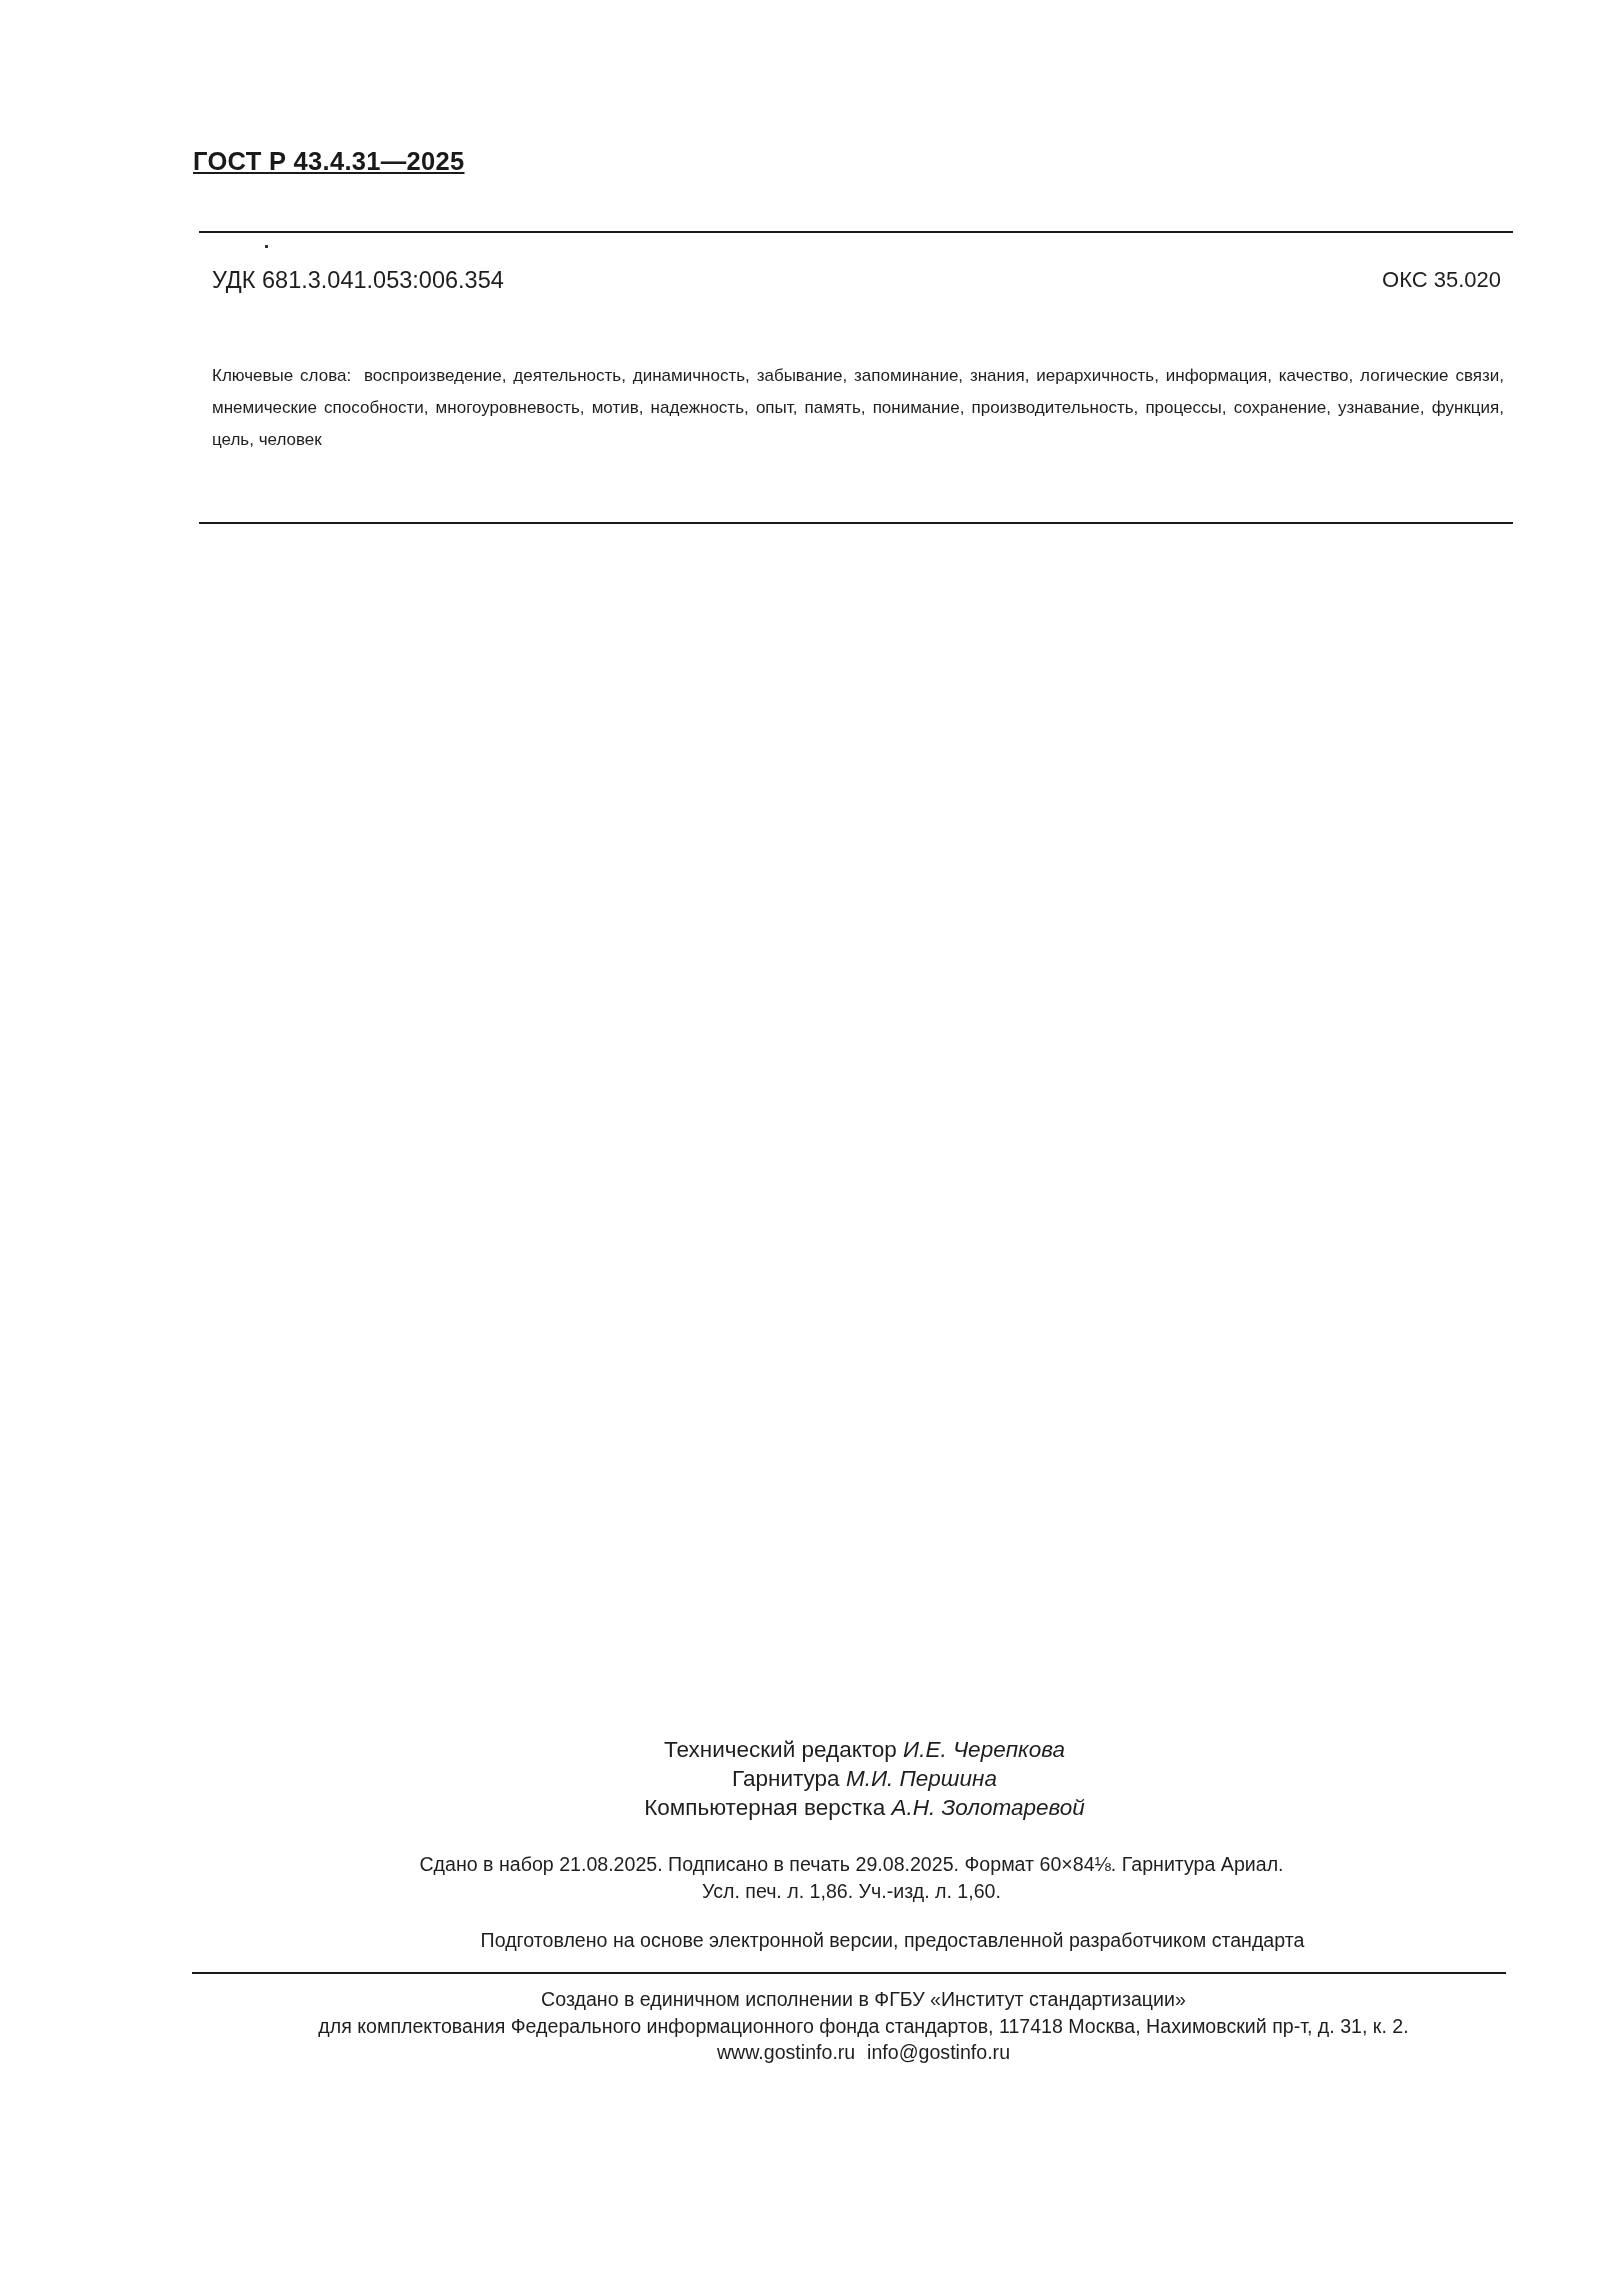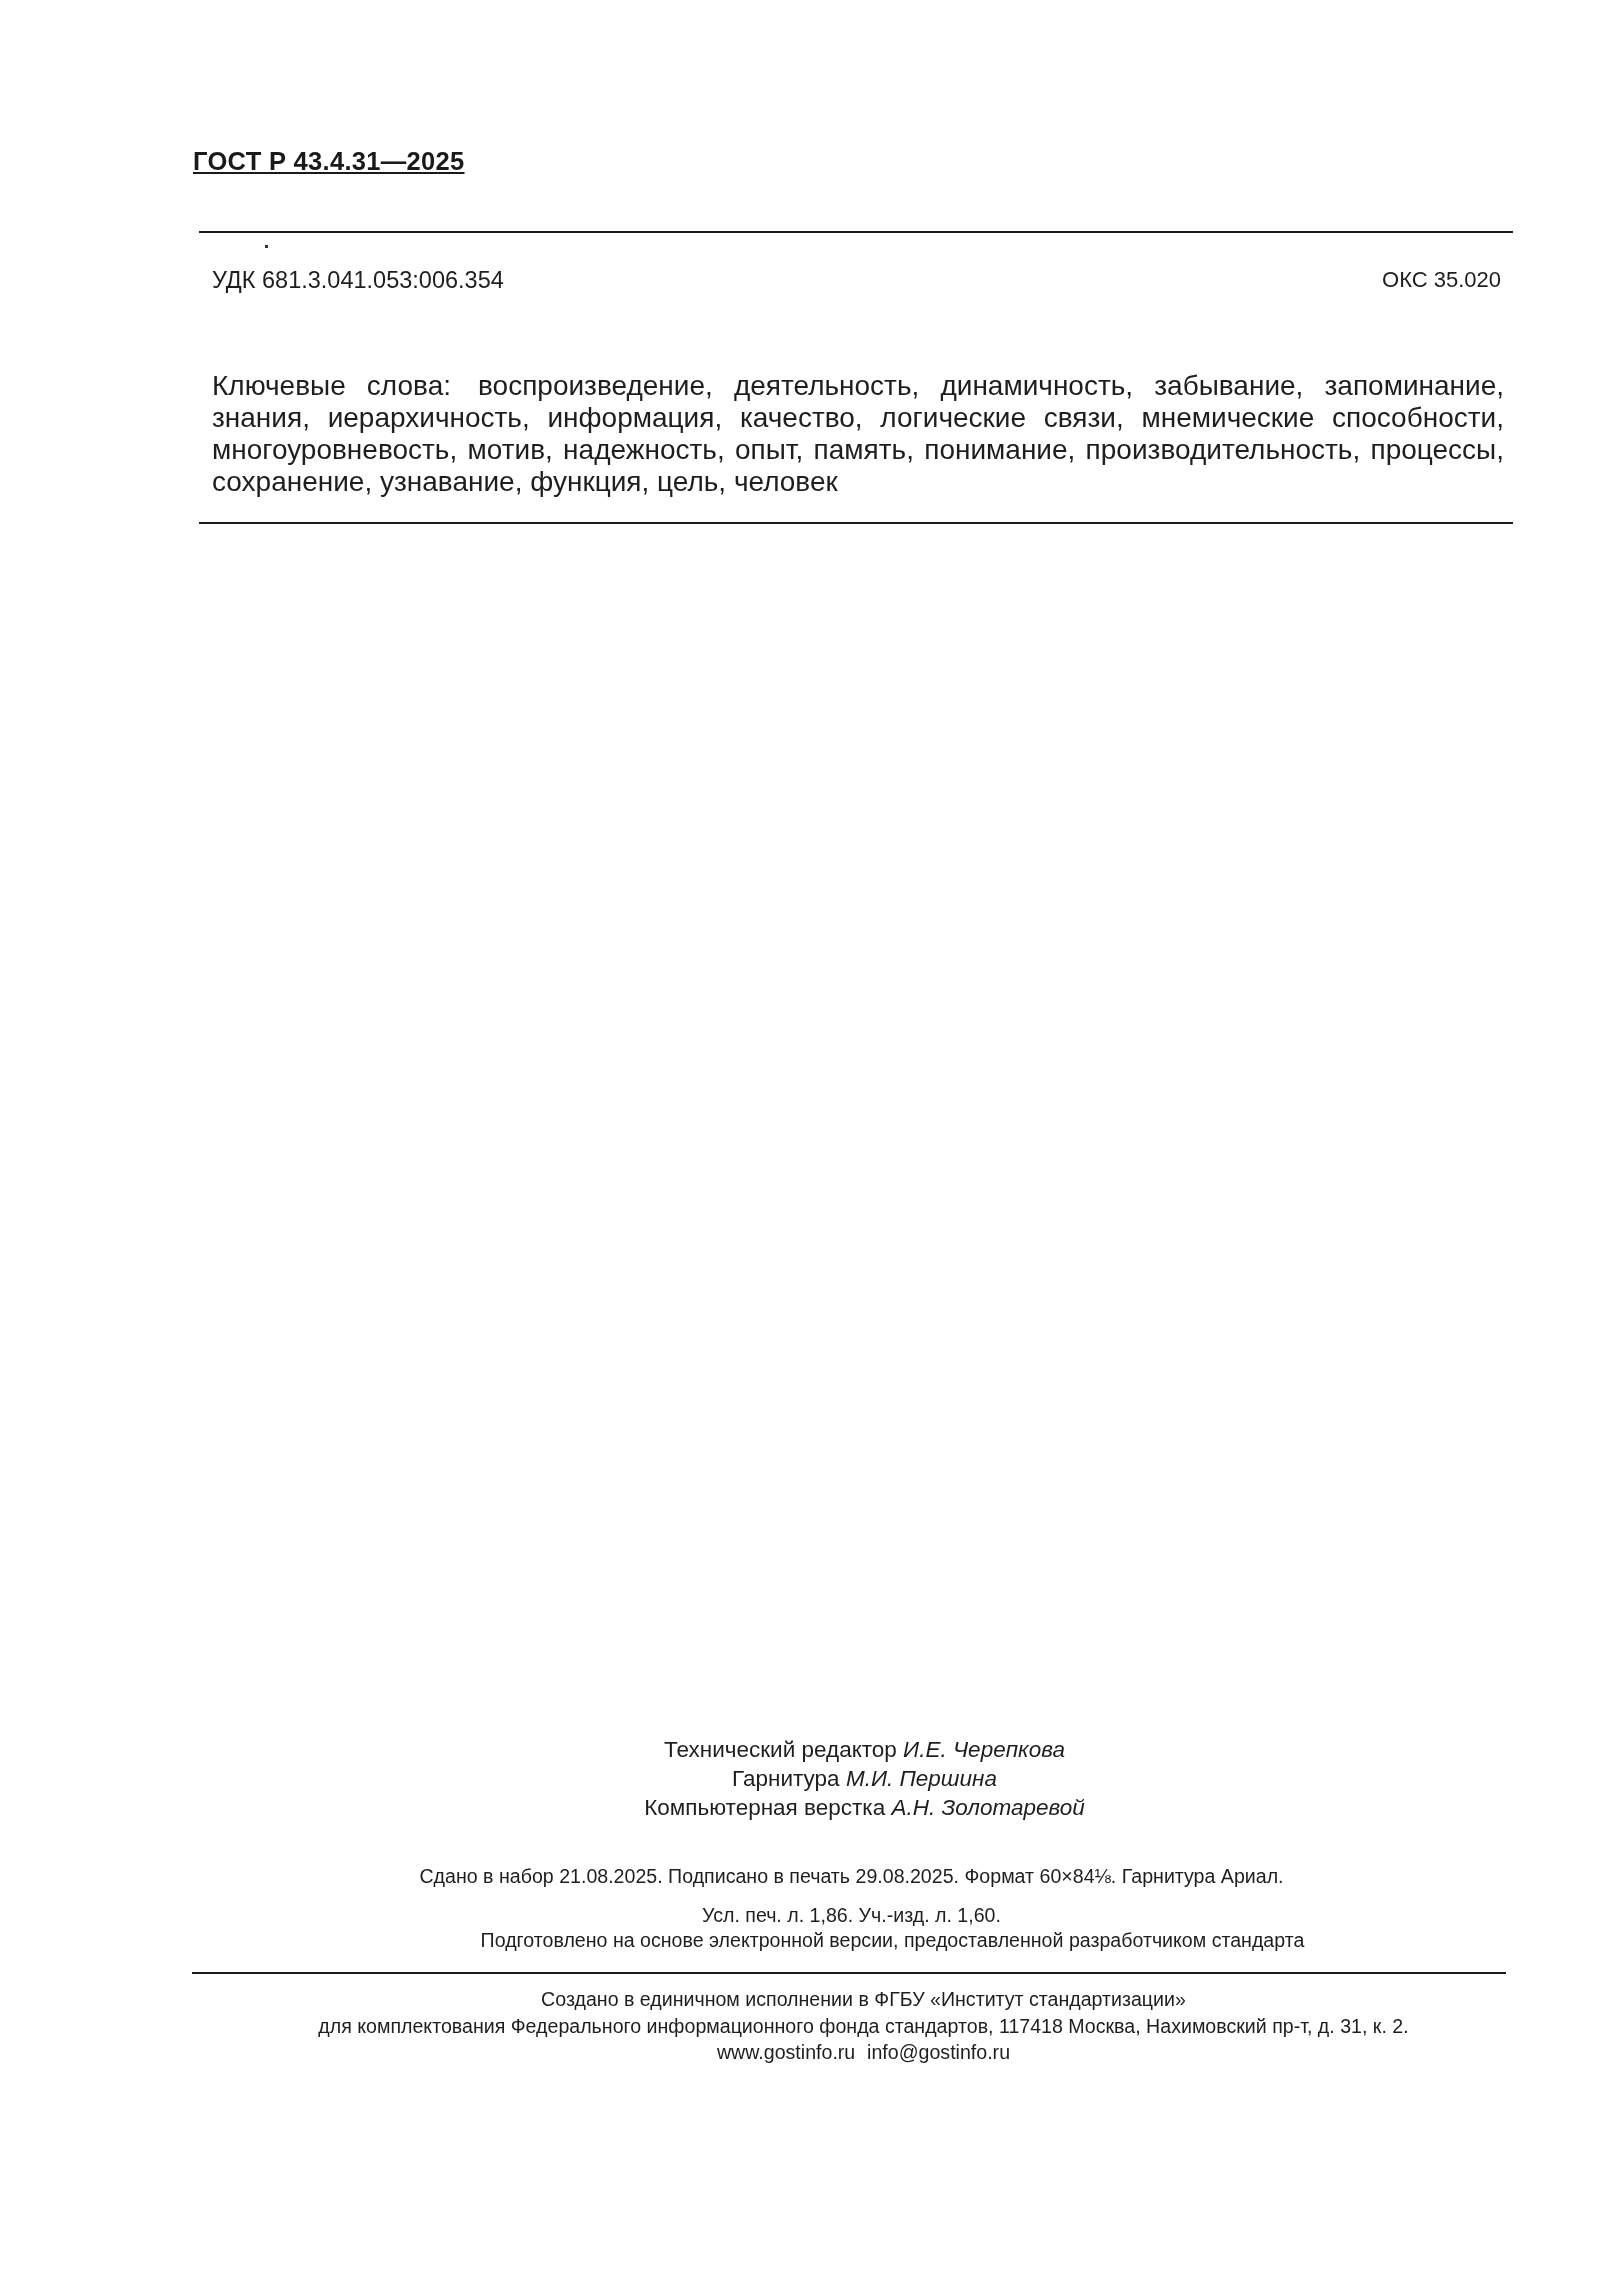--- a/index.html
+++ b/index.html
@@ -13,34 +13,34 @@
   }
   .rule { position: absolute; background: #1a1a1a; }
   .rule-top { left: 199px; top: 231px; width: 1314px; height: 2px; }
   .rule-mid { left: 199px; top: 522px; width: 1314px; height: 2px; }
   .rule-bottom { left: 192px; top: 1972px; width: 1314px; height: 2px; }
   .dot { position: absolute; left: 265px; top: 245px; width: 2.9px; height: 2.9px; background: #333; }
   .udk { position: absolute; left: 212px; top: 267px; font-size: 23.5px; }
   .oks { position: absolute; right: 120px; top: 267px; font-size: 22px; }
   .keywords {
     position: absolute; left: 212px; top: 360px; width: 1292px;
-    font-size: 28px; line-height: 32px; text-align: justify; text-align-last: left; margin-top: 10px;
+    font-size: 17px; line-height: 32px; text-align: justify; text-align-last: left;
   }
   .keywords .label { margin-right: 5.9px; }
   .credits {
     position: absolute; left: 0; width: 100%; top: 1735px;
     text-align: center; font-size: 22.5px; line-height: 29px;
   }
   .credits .row { display: block; margin-left: 108px; }
   .credits i { font-style: italic; }
   .imprint {
     position: absolute; left: 0; width: 100%; top: 1851px;
     text-align: center; font-size: 19.6px; line-height: 27.4px;
   }
-  .imprint .row { display: block; margin-left: 82px; margin-top: 12px; }
+  .imprint .row { display: block; margin-left: 82px; }
   .prepared {
     position: absolute; left: 0; width: 100%; top: 1929px;
     text-align: center; font-size: 19.6px; margin-left: 82px;
   }
   .footer {
     position: absolute; left: 12px; width: 100%; top: 1986px;
     text-align: center; font-size: 19.6px; line-height: 26.5px;
   }
   .footer .row { display: block; margin-left: 82px; }
   .footer a { color: inherit; text-decoration: none; }

